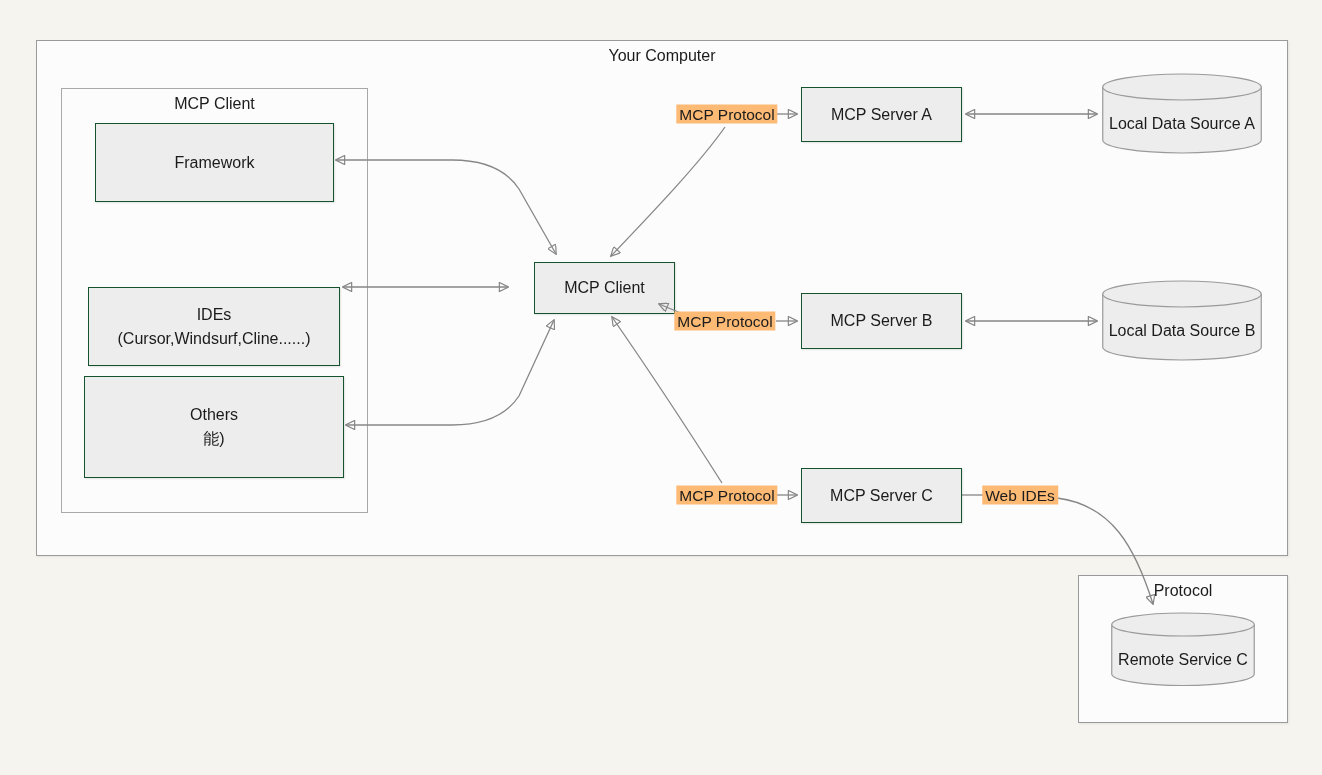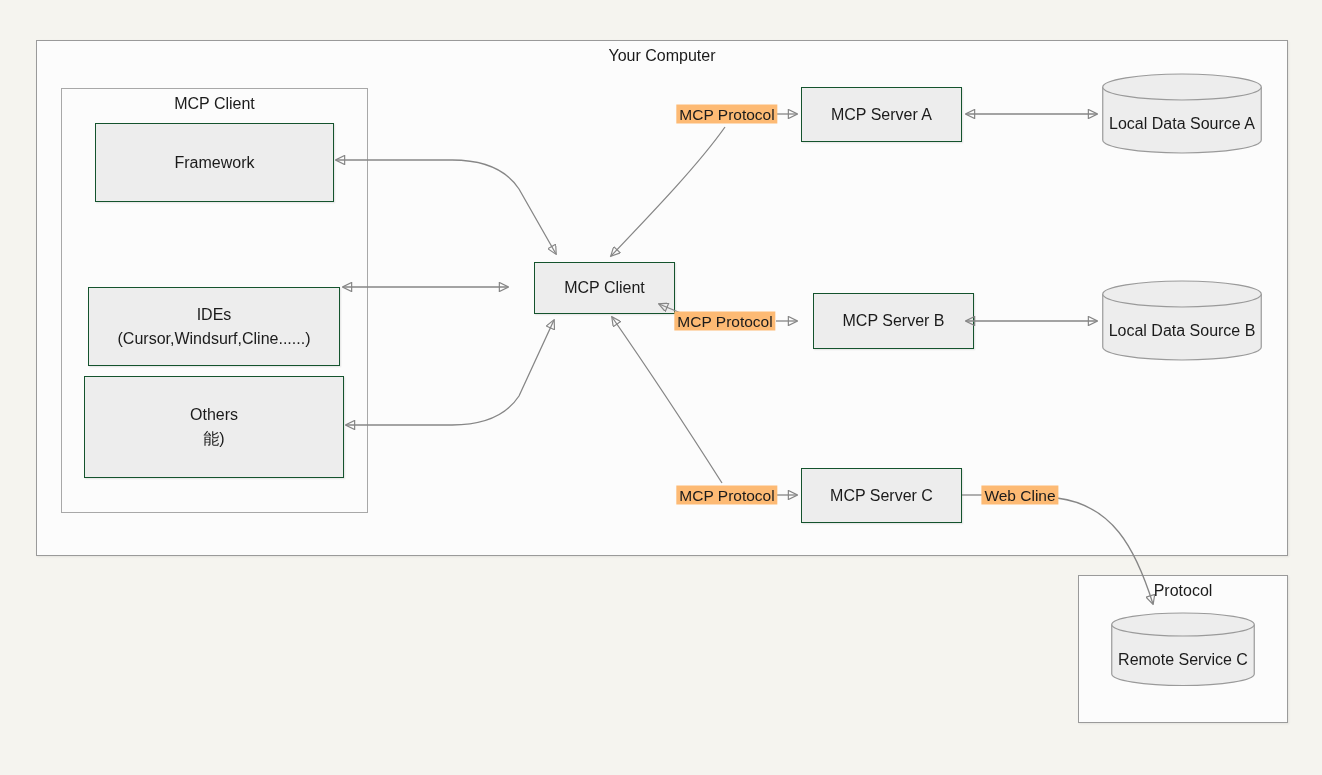--- a/index.html
+++ b/index.html
@@ -77,21 +77,21 @@
   <div>能)</div>
 </div>
 
 <div class="node" style="left:534px;top:262px;width:139px;height:50px;">
   <div>MCP Client</div>
 </div>
 
 <div class="node" style="left:801px;top:87px;width:159px;height:53px;">
   <div>MCP Server A</div>
 </div>
-<div class="node" style="left:801px;top:293px;width:159px;height:54px;margin-left:12px;">
+<div class="node" style="left:801px;top:293px;width:159px;height:54px;">
   <div>MCP Server B</div>
 </div>
 <div class="node" style="left:801px;top:468px;width:159px;height:53px;text-align:right;">
   <div>MCP Server C</div>
 </div>
 
 <div class="cylinder" style="left:1102px;top:73px;width:160px;height:81px;">
   <svg width="160" height="81">
     <path d="M0.75,14 L0.75,67 A79.25,13 0 0 0 159.25,67 L159.25,14" fill="#ededed" stroke="#9a9a9a" stroke-width="1.2"></path>
     <ellipse cx="80" cy="14" rx="79.25" ry="13" fill="#ededed" stroke="#9a9a9a" stroke-width="1.2"></ellipse>
@@ -132,13 +132,13 @@
   <path d="M777,495 H797" marker-end="url(#ah)"></path>
   <path d="M966,114 H1097" marker-start="url(#ah)" marker-end="url(#ah)"></path>
   <path d="M966,321 H1097" marker-start="url(#ah)" marker-end="url(#ah)"></path>
   <path d="M962,495 H983"></path>
   <path d="M1057,498 C1112,505 1135,547 1153,604" marker-end="url(#ah)"></path>
 </svg>
 
 <div class="edge-label" style="left:727px;top:114px;">MCP Protocol</div>
 <div class="edge-label" style="left:725px;top:321px;">MCP Protocol</div>
 <div class="edge-label" style="left:727px;top:495px;">MCP Protocol</div>
-<div class="edge-label" style="left:1020px;top:495px;">Web Cline</div>
+<div class="edge-label" style="left:1020px;top:495px;">Web IDEs</div>
 
 </body></html>

